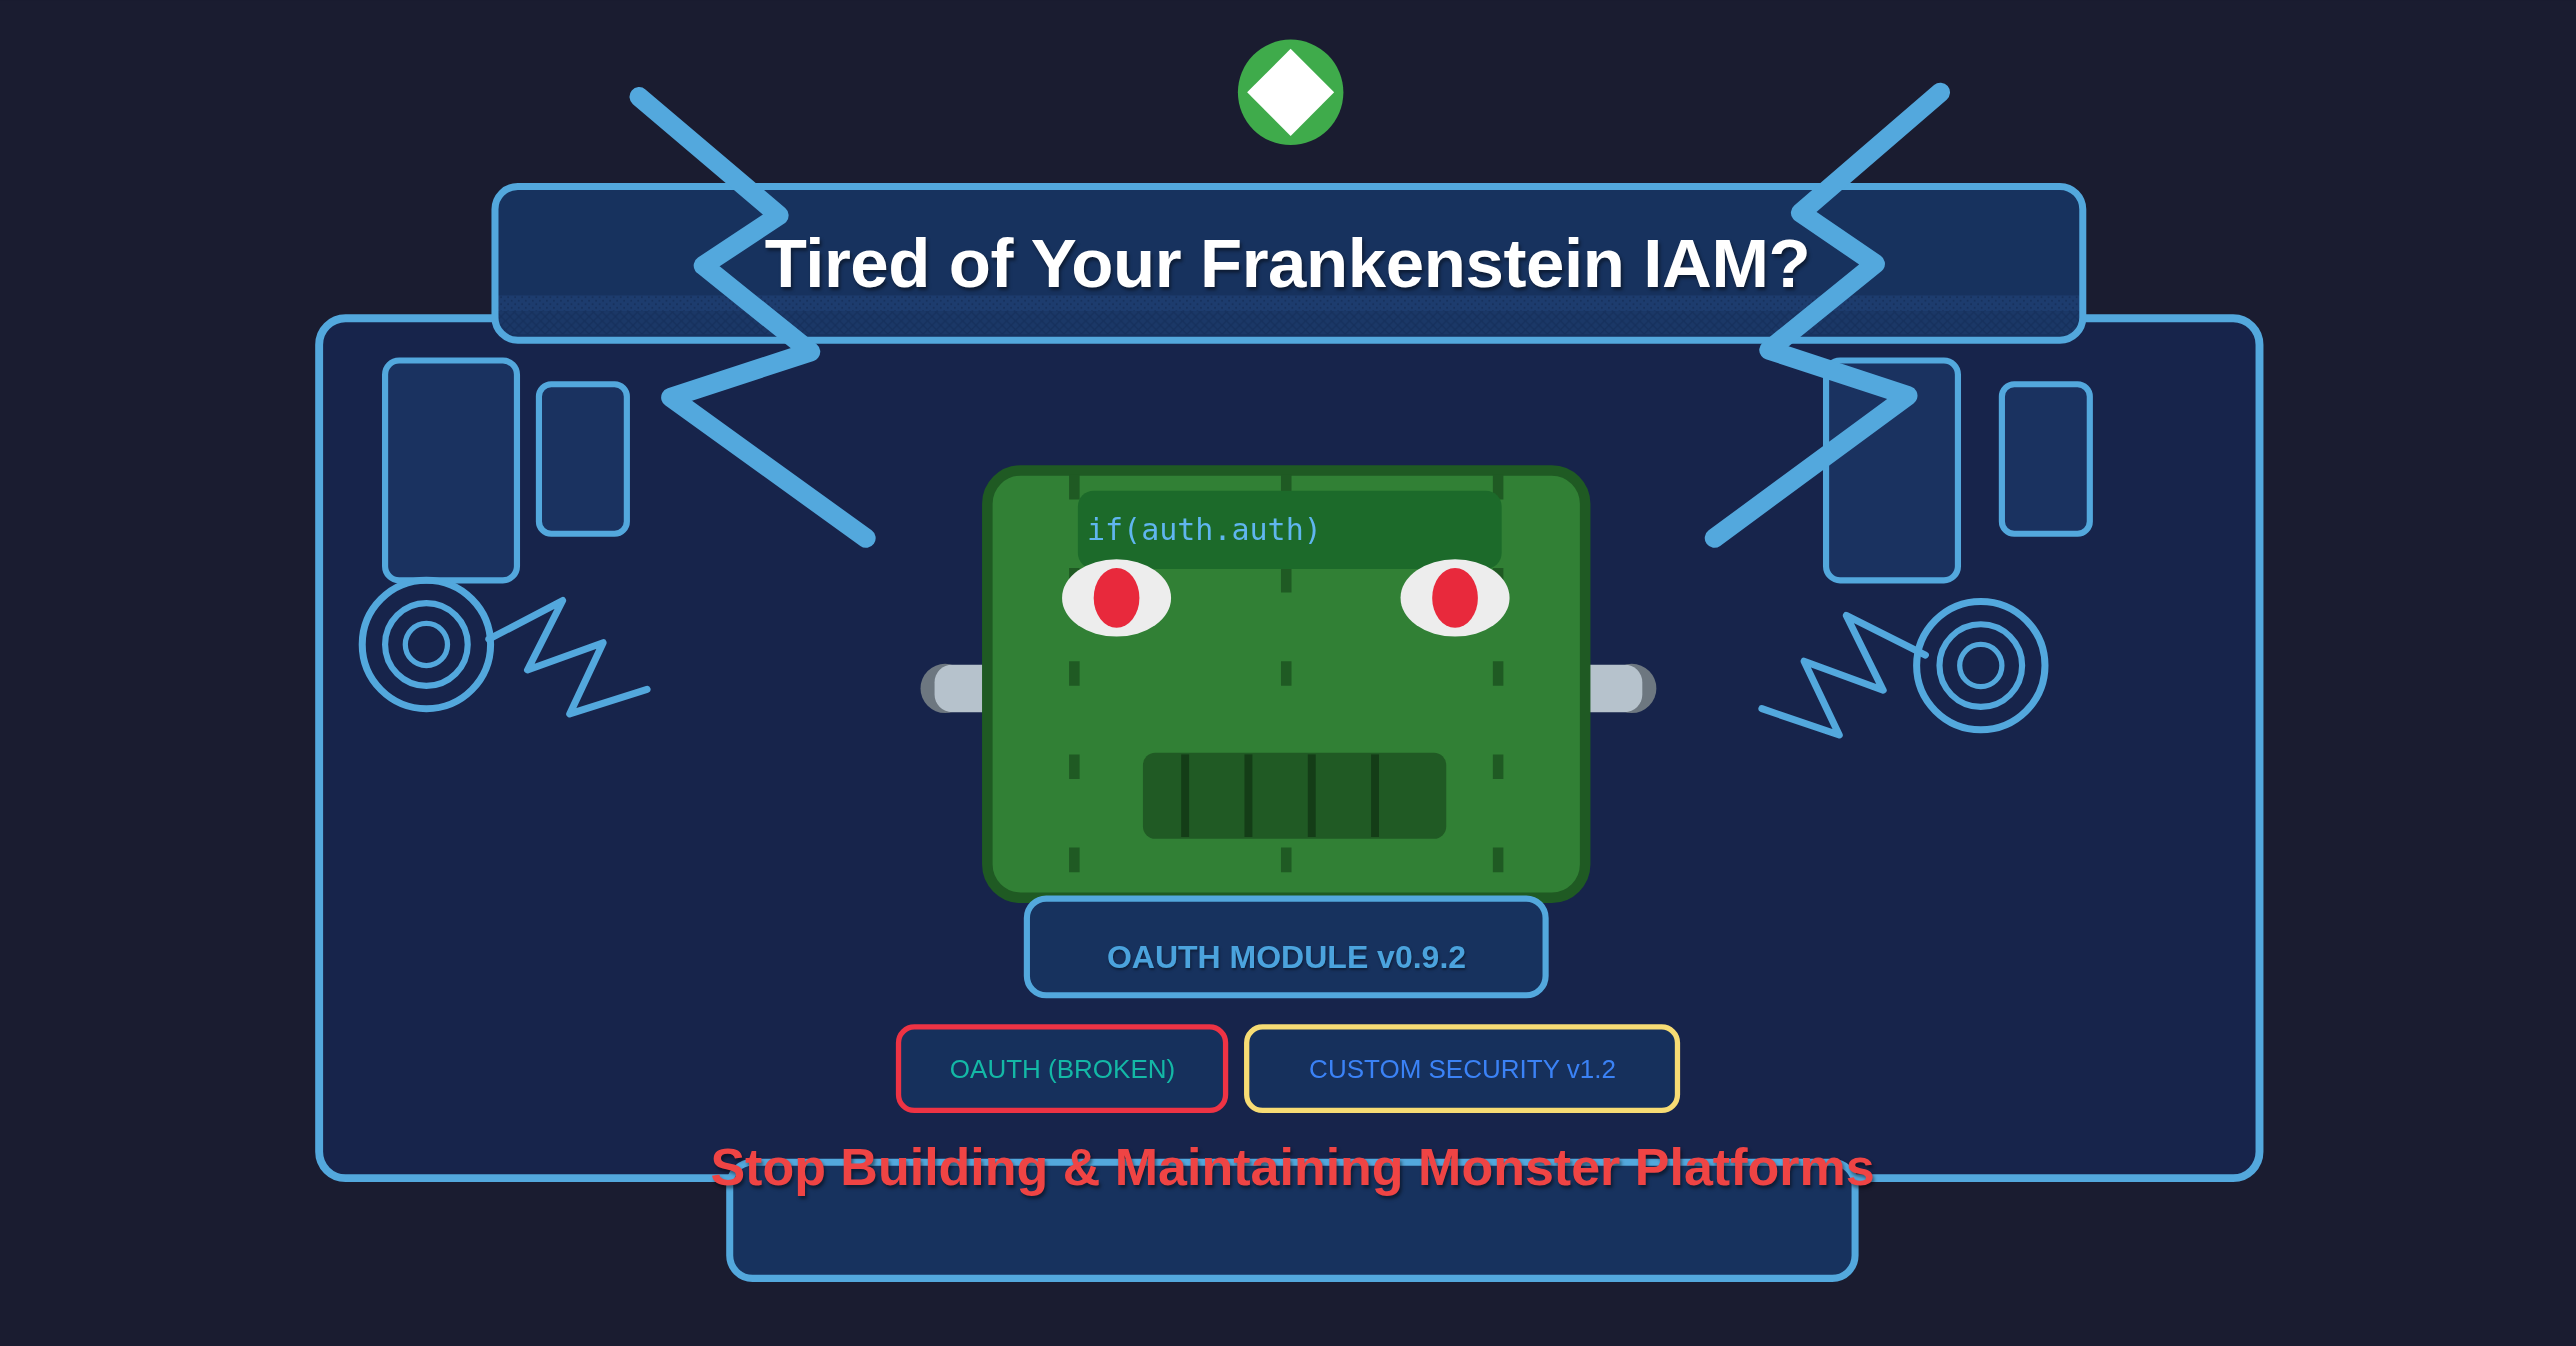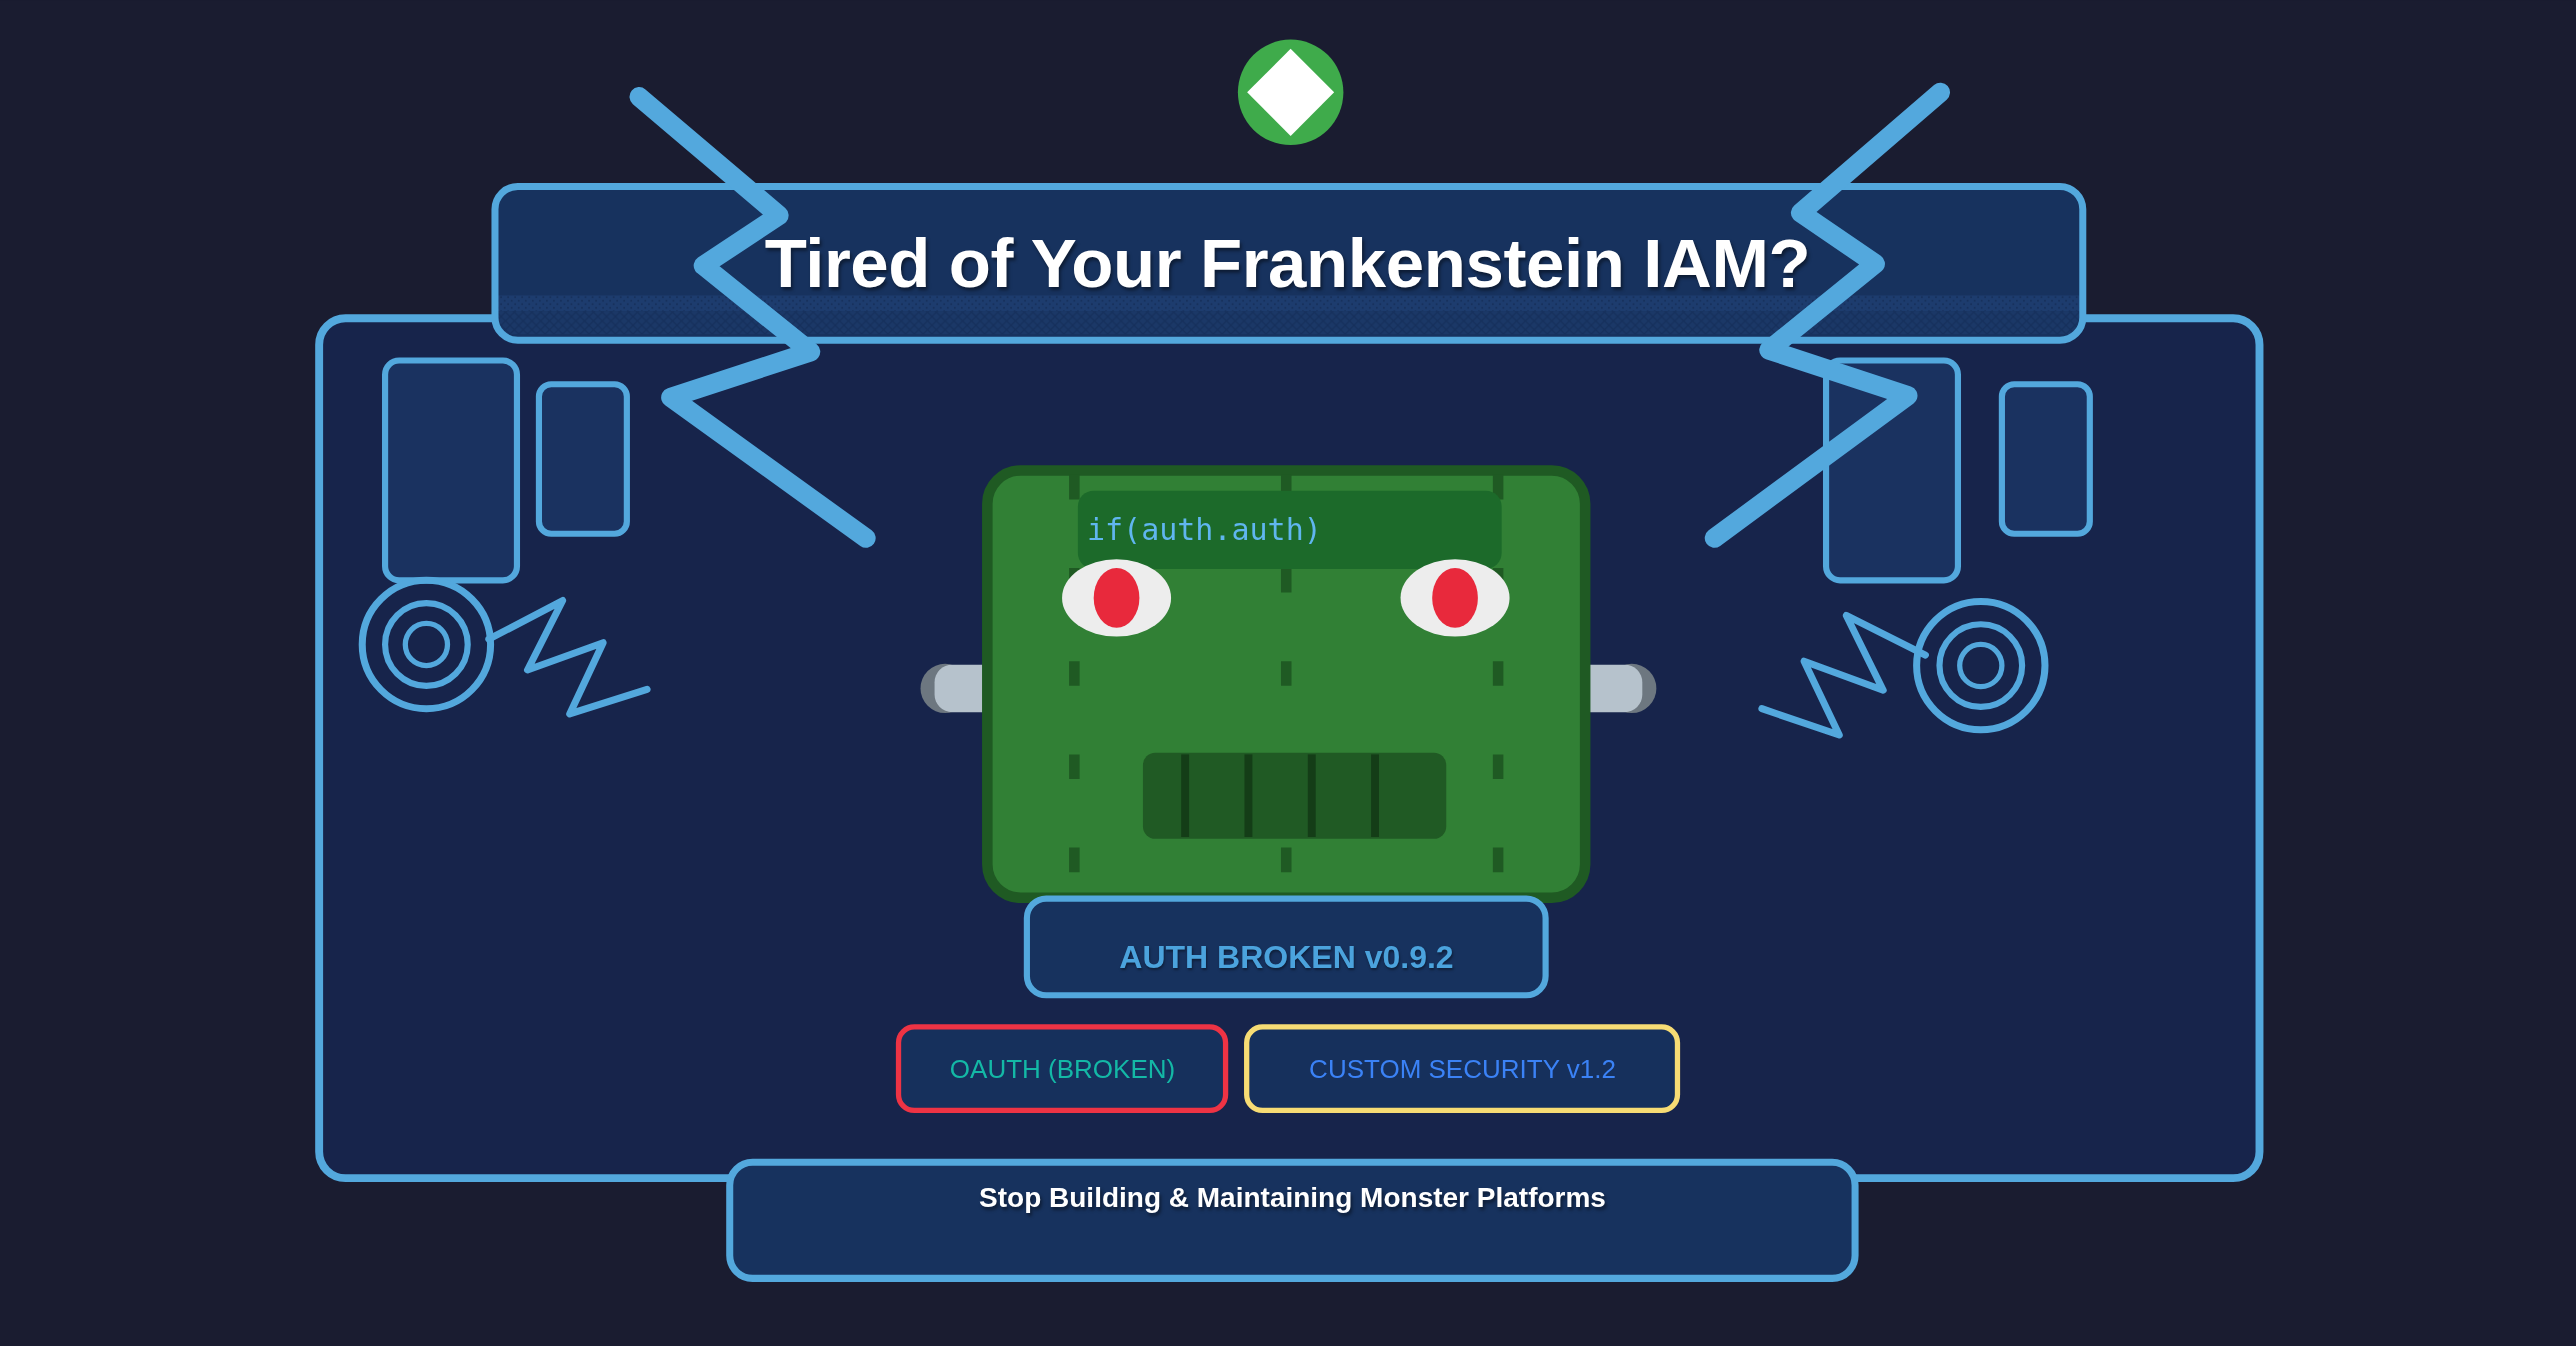--- a/index.html
+++ b/index.html
@@ -88,25 +88,25 @@
     top: 1048px;
     width: 431px;
     height: 42px;
     color: #3b82f6;
     font-size: 26px;
     font-weight: normal;
   }
 
   #tagline-text {
     left: 730px;
-    top: 1159px;
+    top: 1128px;
     width: 1125px;
     height: 77px;
-    color: #ffffff;
-    font-size: 28px;
+    color: #ef4444;
+    font-size: 52px;
     font-weight: bold;
     text-shadow: 1.8px 2.6px 3.5px rgba(0,0,0,0.45);
   }
 </style>
 </head>
 <body>
 
 <div id="stage">
 
   <svg id="art" viewBox="0 0 2930 1532" xmlns="http://www.w3.org/2000/svg">
@@ -223,21 +223,21 @@
       <circle cx="1468" cy="105" r="60" fill="#3fab4b"></circle>
       <rect x="1433" y="70" width="70" height="70" fill="#ffffff" transform="rotate(45 1468 105)"></rect>
     </g>
 
   </svg>
 
   <div class="txt" id="title-text">Tired of Your Frankenstein IAM?</div>
 
   <div class="txt" id="code-text">if(auth.auth)</div>
 
-  <div class="txt" id="auth-text">AUTH BROKEN v0.9.2</div>
+  <div class="txt" id="auth-text">OAUTH MODULE v0.9.2</div>
 
   <div class="txt" id="oauth-text">OAUTH (BROKEN)</div>
 
   <div class="txt" id="custom-text">CUSTOM SECURITY v1.2</div>
 
   <div class="txt" id="tagline-text">Stop Building &amp; Maintaining Monster Platforms</div>
 
 </div>
 
 

